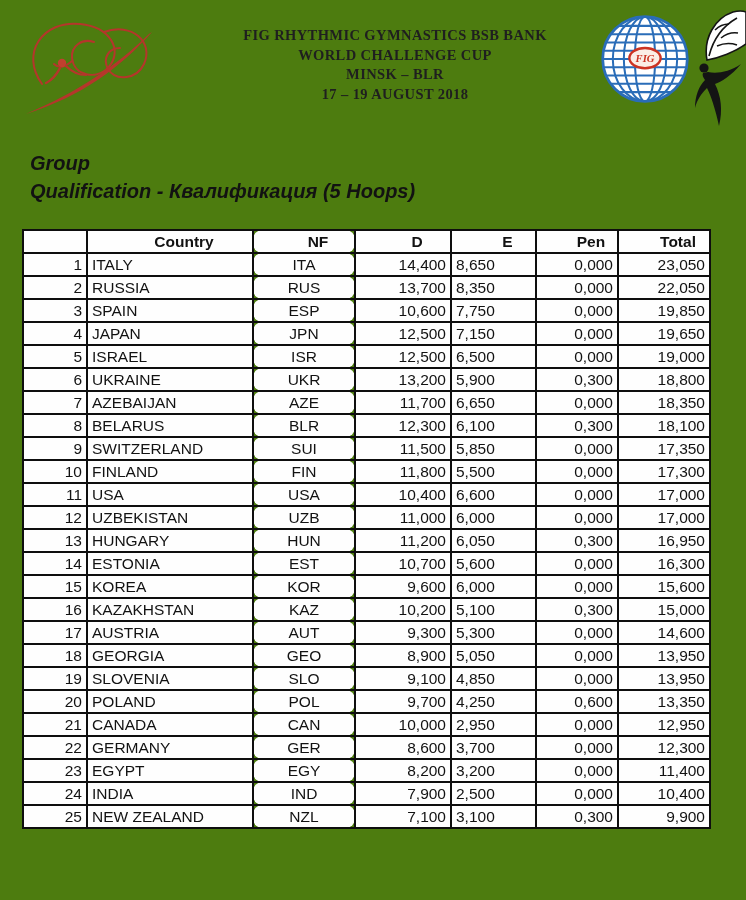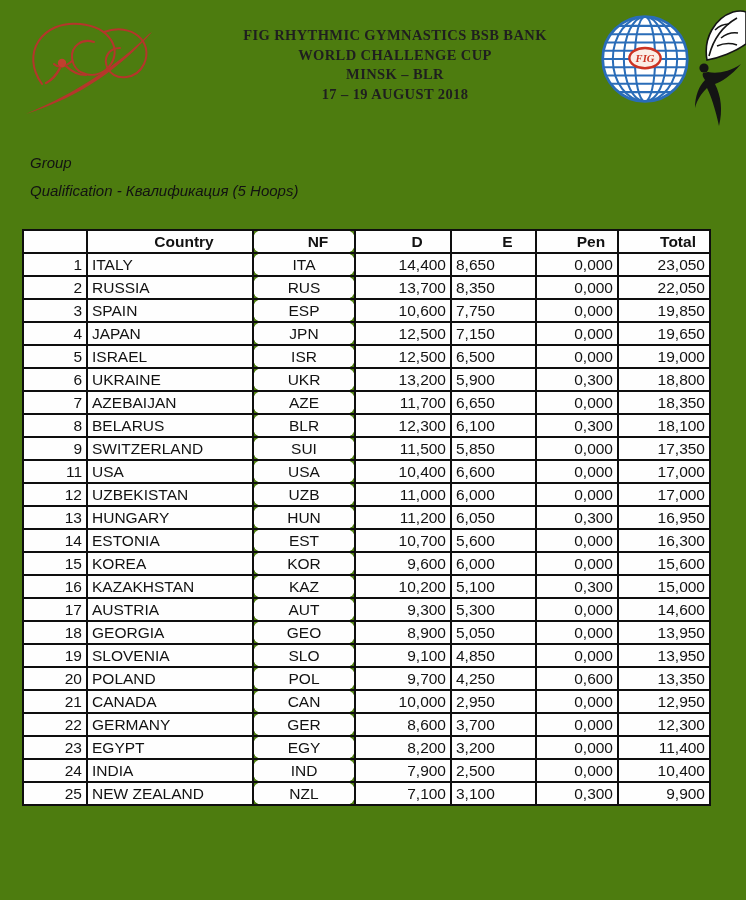--- a/index.html
+++ b/index.html
@@ -24,22 +24,22 @@
     line-height:19.5px;
     letter-spacing:0.4px;
     color:#1f1f1f;
   }
   .hdr-logo-fig{position:absolute;left:599px;top:13px;width:92px;height:92px;}
   .hdr-logo-gymnast{position:absolute;left:691px;top:0px;width:55px;height:128px;overflow:hidden;}
 
   
   .section-title{
     position:absolute;left:30px;top:149px;
-    font-weight:normal;font-style:italic;
-    font-size:15px;line-height:28px;
+    font-weight:bold;font-style:italic;
+    font-size:20px;line-height:28px;
     color:#121212;
   }
 
   
   table.results{
     position:absolute;left:22px;top:229px;
     border-collapse:collapse;
     font-size:15.5px;
     color:#121212;
   }
@@ -222,20 +222,29 @@
         <tr>
           <td class="col-rank">9</td>
           <td class="col-country">SWITZERLAND</td>
           <td class="col-nf">SUI</td>
           <td class="col-d">11,500</td>
           <td class="col-e">5,850</td>
           <td class="col-pen">0,000</td>
           <td class="col-total">17,350</td>
         </tr>
         <tr>
+          <td class="col-rank">10</td>
+          <td class="col-country">FINLAND</td>
+          <td class="col-nf">FIN</td>
+          <td class="col-d">11,800</td>
+          <td class="col-e">5,500</td>
+          <td class="col-pen">0,000</td>
+          <td class="col-total">17,300</td>
+        </tr>
+        <tr>
           <td class="col-rank">11</td>
           <td class="col-country">USA</td>
           <td class="col-nf">USA</td>
           <td class="col-d">10,400</td>
           <td class="col-e">6,600</td>
           <td class="col-pen">0,000</td>
           <td class="col-total">17,000</td>
         </tr>
         <tr>
           <td class="col-rank">12</td>

